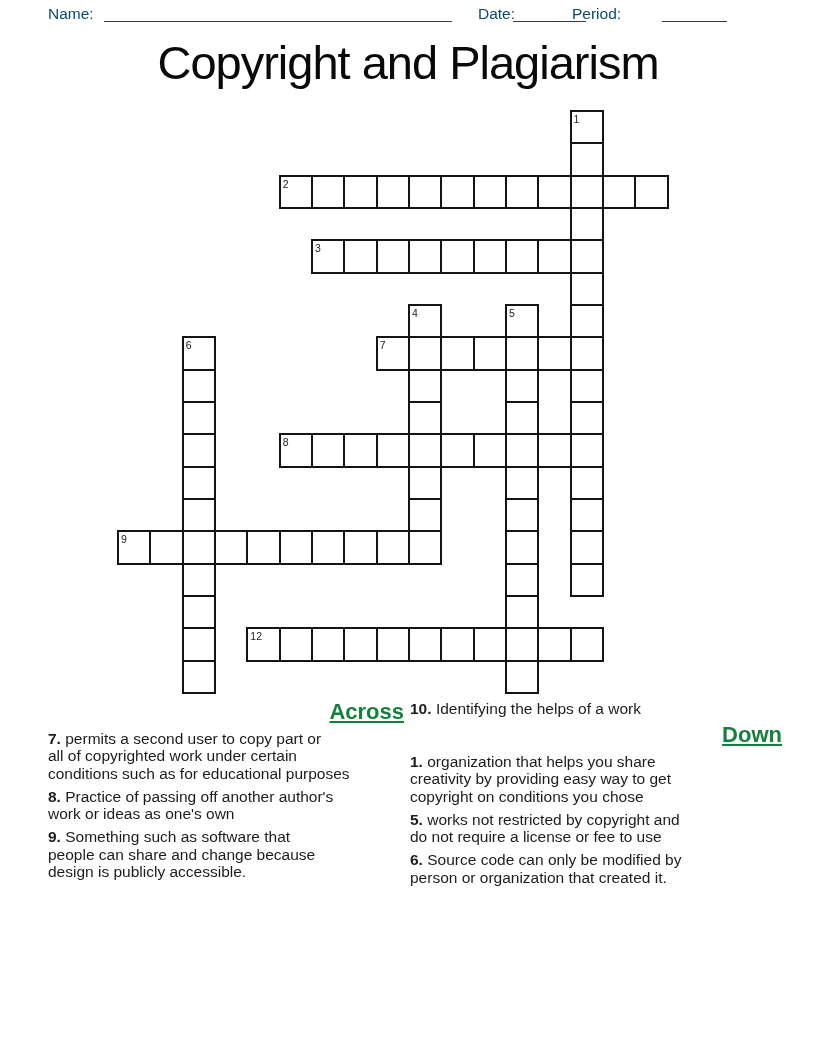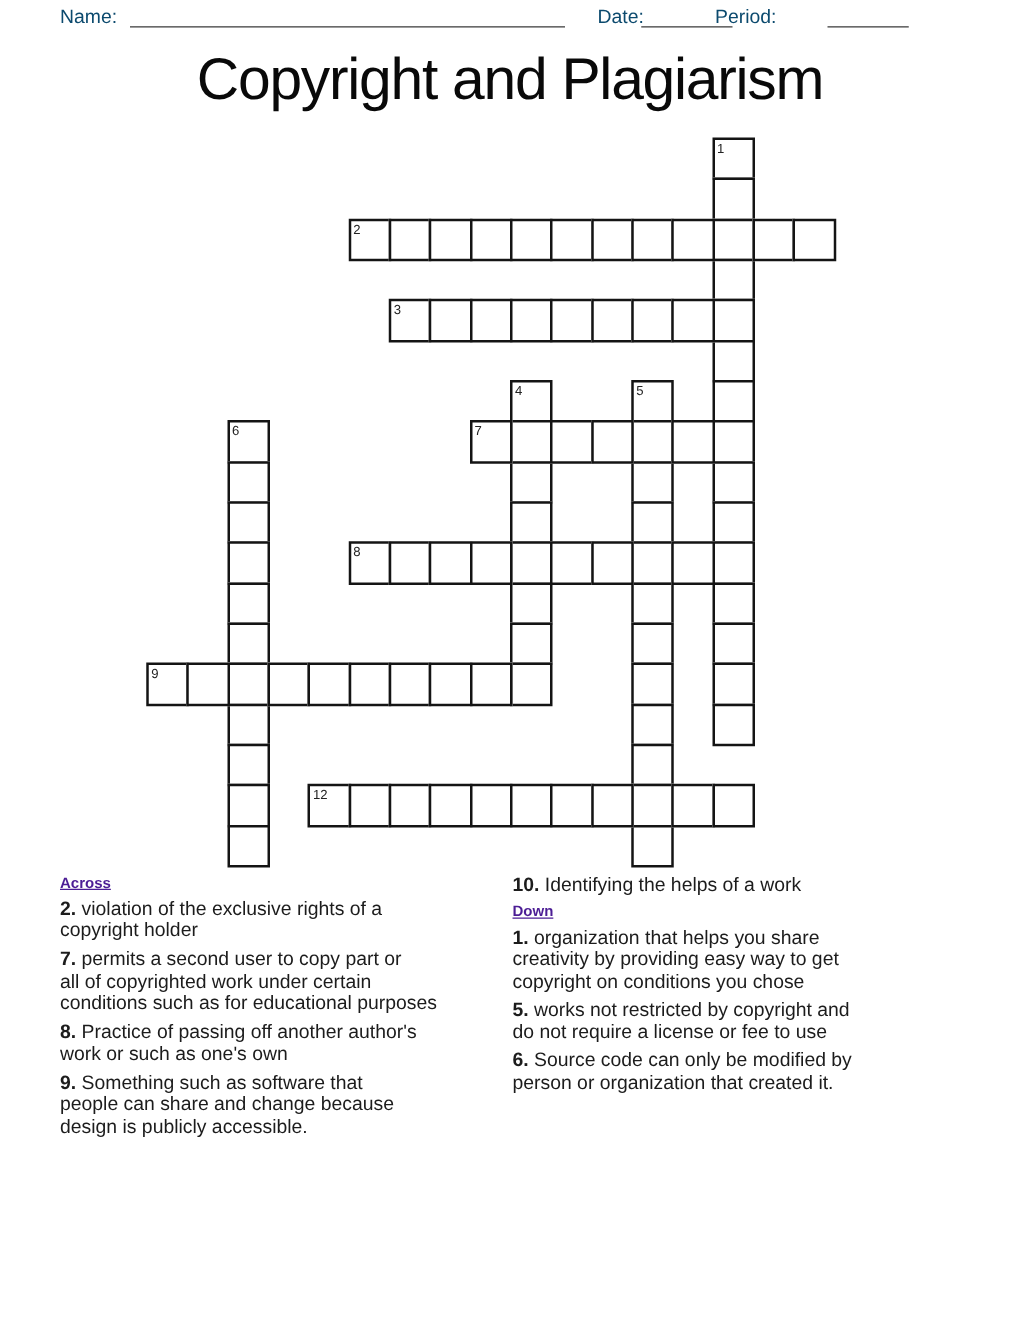--- a/index.html
+++ b/index.html
@@ -26,22 +26,22 @@
   }
   .cellnum {
     display:block; font-size:10.5px; line-height:1;
     padding:2px 0 0 2px; color:#222; font-weight:400;
   }
   
   .clue-col { position:absolute; top:700px; font-size:15.5px; line-height:1.13; color:#1c1c1c; }
   #clues-left  { left:48px;  width:356px; }
   #clues-right { left:410px; width:372px; }
   .heading {
-    font-size:12px; font-weight:700; text-decoration:underline;
-    margin-bottom:5px; color:#4c1d95;
+    font-size:22px; font-weight:700; text-decoration:underline;
+    margin-bottom:5px; color:#15803d;text-align:right;
   }
   .clue { margin-bottom:5.5px; }
   .clue b { font-weight:700; }
   .clue .txt { white-space:pre-line; }
 </style>
 </head>
 <body>
 
 <span class="hdr-label" style="left:48px">Name:</span>
 <span class="blank" style="left:104px; width:348px"></span>
@@ -165,27 +165,25 @@
     <div class="cell" style="left: 290.97px; top: 517.28px;"></div>
     <div class="cell" style="left: 323.3px; top: 517.28px;"></div>
     <div class="cell" style="left: 355.63px; top: 517.28px;"></div>
     <div class="cell" style="left: 420.29px; top: 517.28px;"></div>
     <div class="cell" style="left: 452.62px; top: 517.28px;"></div>
   </div>
 
 <div id="clues-left" class="clue-col">
   <div class="heading">Across</div>
   <div id="across-list-left">
-      <p class="clue"><b>2.</b> <span class="txt">violation of the exclusive rights of a
-copyright holder</span></p>
       <p class="clue"><b>7.</b> <span class="txt">permits a second user to copy part or
 all of copyrighted work under certain
 conditions such as for educational purposes</span></p>
       <p class="clue"><b>8.</b> <span class="txt">Practice of passing off another author's
-work or such as one's own</span></p>
+work or ideas as one's own</span></p>
       <p class="clue"><b>9.</b> <span class="txt">Something such as software that
 people can share and change because
 design is publicly accessible.</span></p>
     </div>
 </div>
 <div id="clues-right" class="clue-col">
   <div id="across-list-right">
       <p class="clue"><b>10.</b> <span class="txt">Identifying the helps of a work</span></p>
     </div>
   <div class="heading">Down</div>

